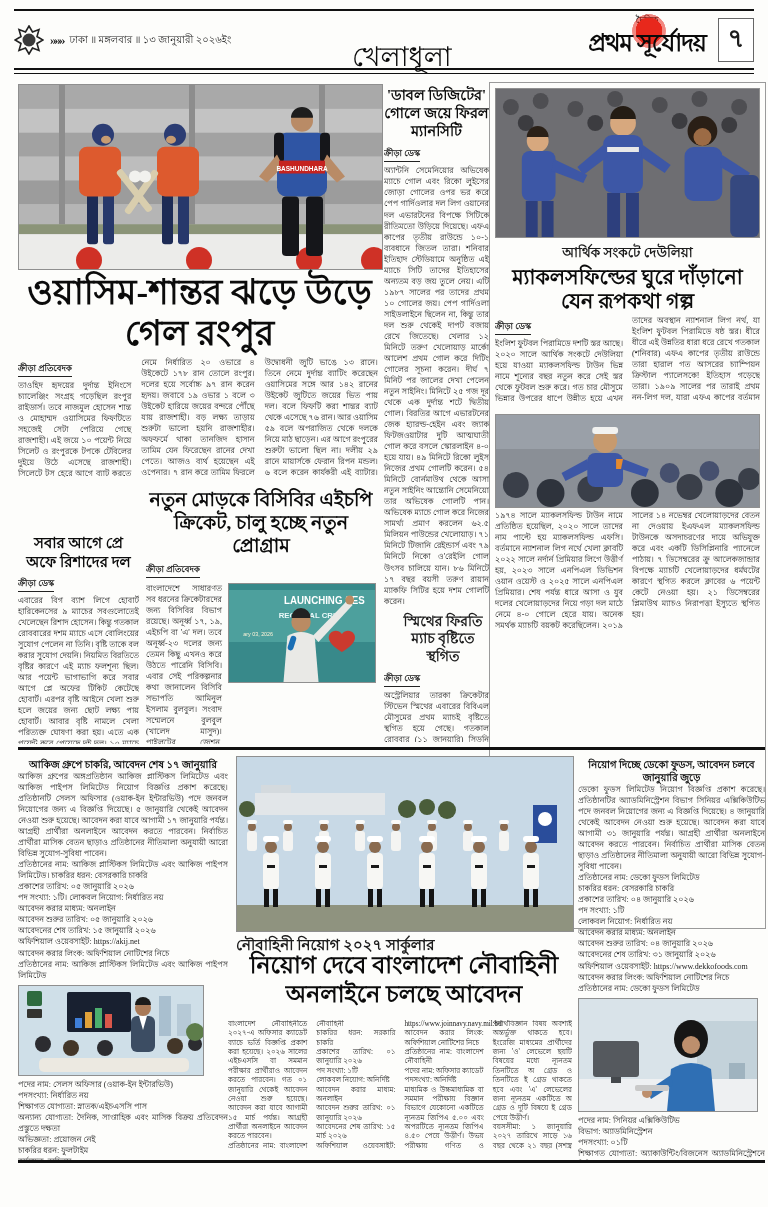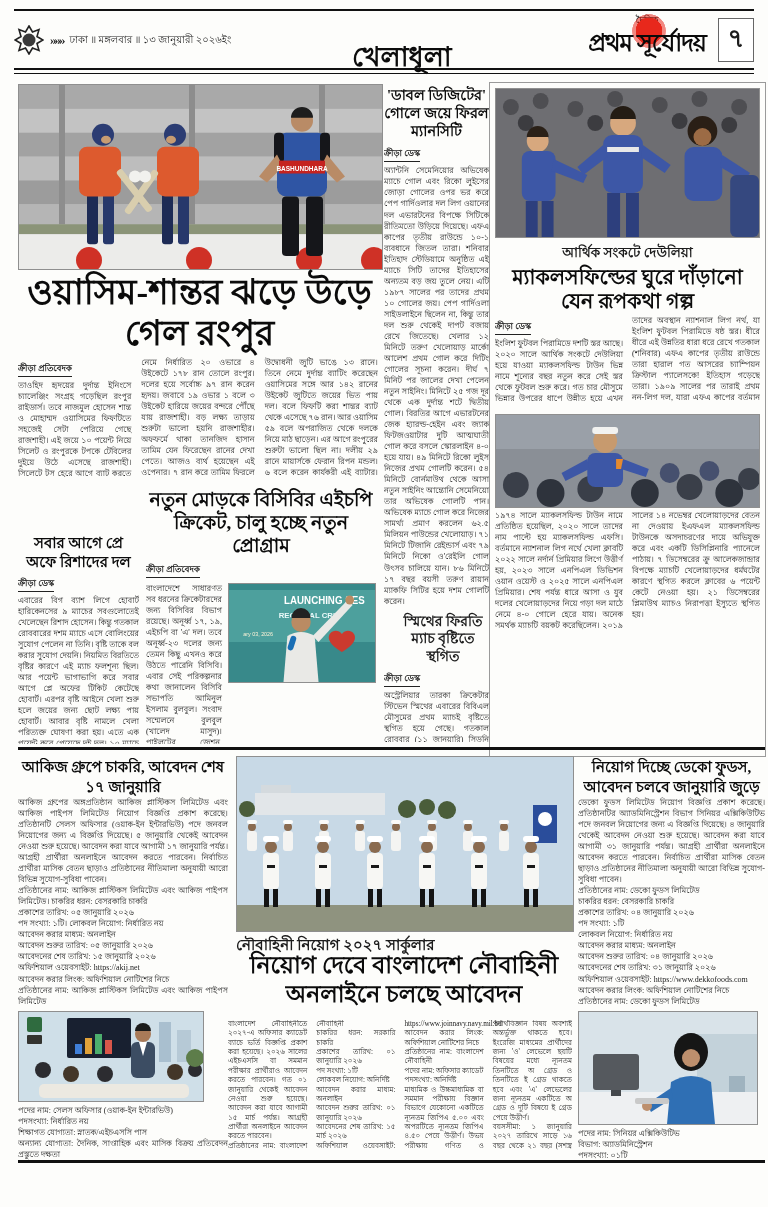--- a/index.html
+++ b/index.html
@@ -6,21 +6,21 @@
   .page{position:relative;width:768px;height:1207px;background:#fdfdfb;margin:0 auto;
         font-family:"Liberation Serif","DejaVu Serif",serif;color:#1c1c1c;overflow:hidden;}
   .abs{position:absolute;}
   .top-rule{left:14px;right:14px;top:9px;border-top:2px solid #111;}
   
   header{left:14px;right:14px;top:14px;height:52px;display:flex;align-items:center;justify-content:space-between;}
   .h-left{display:flex;align-items:center;gap:6px;}
   .logo svg{display:block;}
   .chev{font-size:13px;letter-spacing:-2px;color:#222;font-weight:700;}
   .dateline{font-size:10px;color:#222;}
-  .h-center{font-size:27px;font-weight:700;color:#0c0c0c;margin-top:36px;}
+  .h-center{font-size:27px;font-weight:400;color:#0c0c0c;margin-top:36px;}
   .h-right{display:flex;align-items:center;gap:8px;margin-left:16px;}
   .masthead{position:relative;text-align:center;padding-right:4px;}
   .m-top{display:block;font-size:9px;font-weight:700;line-height:8px;}
   .m-main{position:relative;display:block;font-size:24px;font-weight:700;letter-spacing:-1px;color:#0a0a0a;z-index:2;}
   .sun{position:absolute;left:50%;top:-2px;transform:translateX(-50%);width:34px;height:34px;border-radius:50%;
        background:radial-gradient(circle,#e8281c 0 55%,rgba(232,40,28,.55) 56% 70%,transparent 71%);z-index:1;}
   .pagenum{width:34px;height:42px;border:1px solid #666;display:flex;align-items:center;justify-content:center;
            font-size:26px;font-weight:700;background:#fff;}
   .double-rule{left:14px;right:14px;top:68px;height:3px;border-top:2px solid #111;border-bottom:1px solid #111;}
   
@@ -41,30 +41,30 @@
   .rishad{left:18px;top:490px;width:121px;height:254px;}
   .rishad h2{font-size:15px;line-height:1.25;margin-top:44px;}
   .hp{left:146px;top:488px;width:230px;height:256px;}
   .hp h2{font-size:19px;line-height:1.22;}
   .hp-row{display:flex;gap:6px;margin-top:2px;}
   .hp-lead{width:76px;flex:none;}
   .hp-photo{flex:1;height:98px;}
   .col4{left:384px;top:86px;width:105px;height:656px;}
   .col4 h2{font-size:14.5px;line-height:1.25;margin:0 0 2px 0;}
   .col4 h3{font-size:14px;line-height:1.25;margin:6px 0 2px 13px;font-weight:700;text-align:center;}
-  .mac{left:489px;top:82px;width:277px;height:675px;border:1px solid #9a9a9a;padding:5px;box-sizing:border-box;background:#fdfdfb;}
+  .mac{left:489px;top:82px;width:277px;height:847px;border:1px solid #9a9a9a;padding:5px;box-sizing:border-box;background:#fdfdfb;}
   .mac-photo{width:100%;height:150px;box-sizing:border-box;}
   .mac-strap{font-size:13.5px;font-weight:700;text-align:center;margin:4px 0 1px 0;}
   .mac h2{font-size:20.5px;line-height:1.15;margin:0 0 2px 0;}
   .mac-text-a{height:97px;overflow:hidden;}
   .mac-photo2{width:100%;height:94px;box-sizing:border-box;margin:2px 0;}
   .mac-text-b{height:196px;overflow:hidden;}
   .thick-rule{left:18px;width:747px;top:747px;height:3px;background:#111;}
   .akij{left:18px;top:758px;width:210px;height:402px;}
-  .akij h2,.dekko h2{font-size:15px;line-height:1.3;}
+  .akij h2,.dekko h2{font-size:10px;line-height:1.3;}
   .akij-photo{width:184px;height:89px;margin:4px 0 3px 0;}
   .navy-photo{left:236px;top:756px;width:336px;height:174px;}
   .navy-strap{left:236px;top:933px;width:336px;font-size:15px;font-weight:700;text-align:left;}
   .navy-headline{left:200px;top:951px;width:408px;font-size:23.5px;line-height:1.25;}
   .navy-body{left:228px;top:1020px;width:344px;height:138px;}
   .navy-body .bodytext{font-size:7.2px;line-height:1.3;}
   .dekko{left:578px;top:758px;width:187px;height:402px;}
   .dekko-photo{width:178px;height:112px;margin:4px 0 3px 0;}
   .bottom-rule{left:18px;width:747px;top:1160px;height:3px;background:#111;}
 </style>

